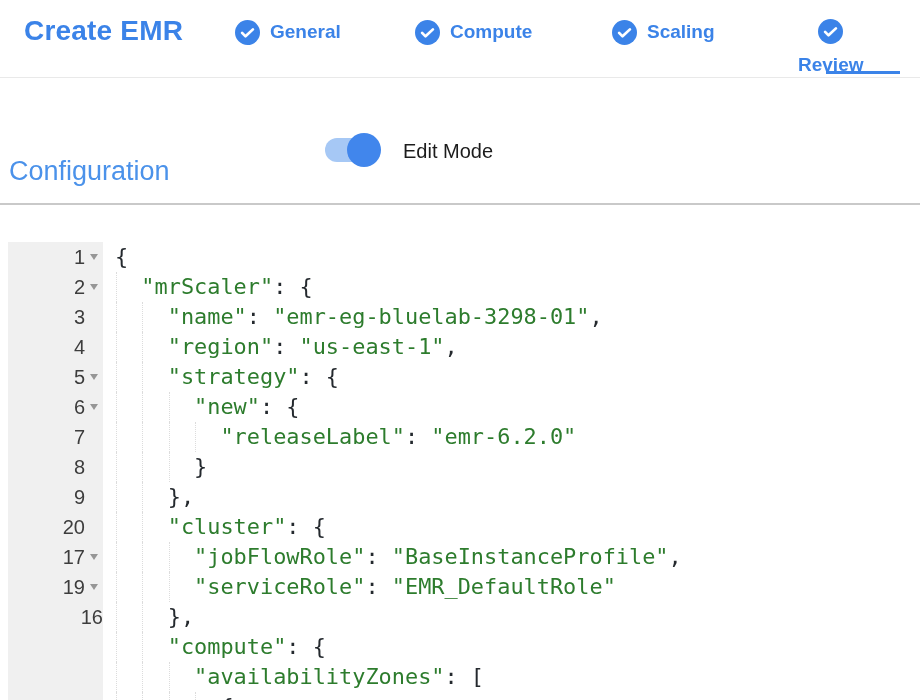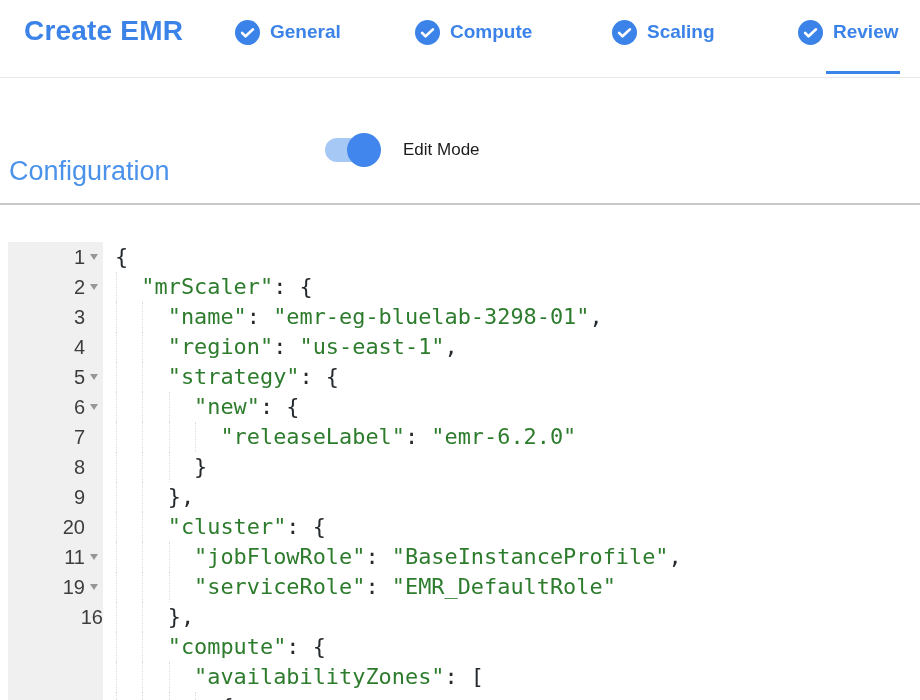--- a/index.html
+++ b/index.html
@@ -23,29 +23,29 @@
     position:relative;overflow:hidden;background:#ffffff;
     font-family:"Liberation Sans",sans-serif;
   }
   
   .header{position:absolute;top:0;left:0;width:920px;height:78px;background:#fff;border-bottom:1px solid var(--hborder);}
   .page-title{position:absolute;left:24px;top:15px;font-size:28px;font-weight:700;color:var(--accent);letter-spacing:0.2px;}
   .step{position:absolute;top:19px;height:26px;display:flex;align-items:center;gap:10px;cursor:pointer;}
   .step-general{left:235px;align-items:center;}
   .step-compute{left:415px;}
   .step-scaling{left:612px;}
-  .step-review{left:798px;}
+  .step-review{left:798px;flex-direction:column;}
   .step .label{font-size:19px;font-weight:700;color:var(--accent);}
   .check{width:25px;height:25px;flex:0 0 25px;display:block;}
   .active-underline{position:absolute;left:826px;top:71px;width:74px;height:3px;background:var(--accent);}
   
   .section-title{position:absolute;left:9px;top:132px;font-size:27px;font-weight:400;color:var(--heading);margin-top:24px;}
   .toggle{position:absolute;left:325px;top:138px;width:54px;height:24px;border-radius:12px;background:var(--track);cursor:pointer;}
   .toggle .knob{position:absolute;right:-2px;top:-5px;width:34px;height:34px;border-radius:50%;background:var(--knob);}
-  .toggle-label{position:absolute;left:403px;top:140px;font-size:17px;color:var(--dark);}
+  .toggle-label{position:absolute;left:403px;top:140px;font-size:20px;color:var(--dark);}
   .divider{position:absolute;left:0;top:203px;width:920px;height:2px;background:var(--divider);}
   
   .editor{position:absolute;left:8px;top:242px;right:0;bottom:0;display:flex;overflow:hidden;}
   .gutter{width:95px;flex:0 0 95px;background:var(--gutter-bg);}
   .gutter-row{height:30px;display:flex;align-items:center;justify-content:flex-end;}
   .gutter-row .num{font-size:20px;color:var(--gutter-text);text-align:right;}
   .gutter-row .fold-box{width:18px;flex:0 0 18px;display:flex;align-items:center;justify-content:center;cursor:pointer;}
   .fold-tri{width:0;height:0;border-left:4.5px solid transparent;border-right:4.5px solid transparent;border-top:6px solid var(--fold);}
   .code{flex:1 1 auto;background:#fff;}
   .code-row{
@@ -150,21 +150,21 @@
       </div>
       <div class="gutter-row">
         <span class="num">9</span>
         <span class="fold-box"></span>
       </div>
       <div class="gutter-row">
         <span class="num">20</span>
         <span class="fold-box"></span>
       </div>
       <div class="gutter-row">
-        <span class="num">11</span>
+        <span class="num">17</span>
         <span class="fold-box">
           <span class="fold-tri"></span>
         </span>
       </div>
       <div class="gutter-row">
         <span class="num">19</span>
         <span class="fold-box">
           <span class="fold-tri"></span>
         </span>
       </div>

